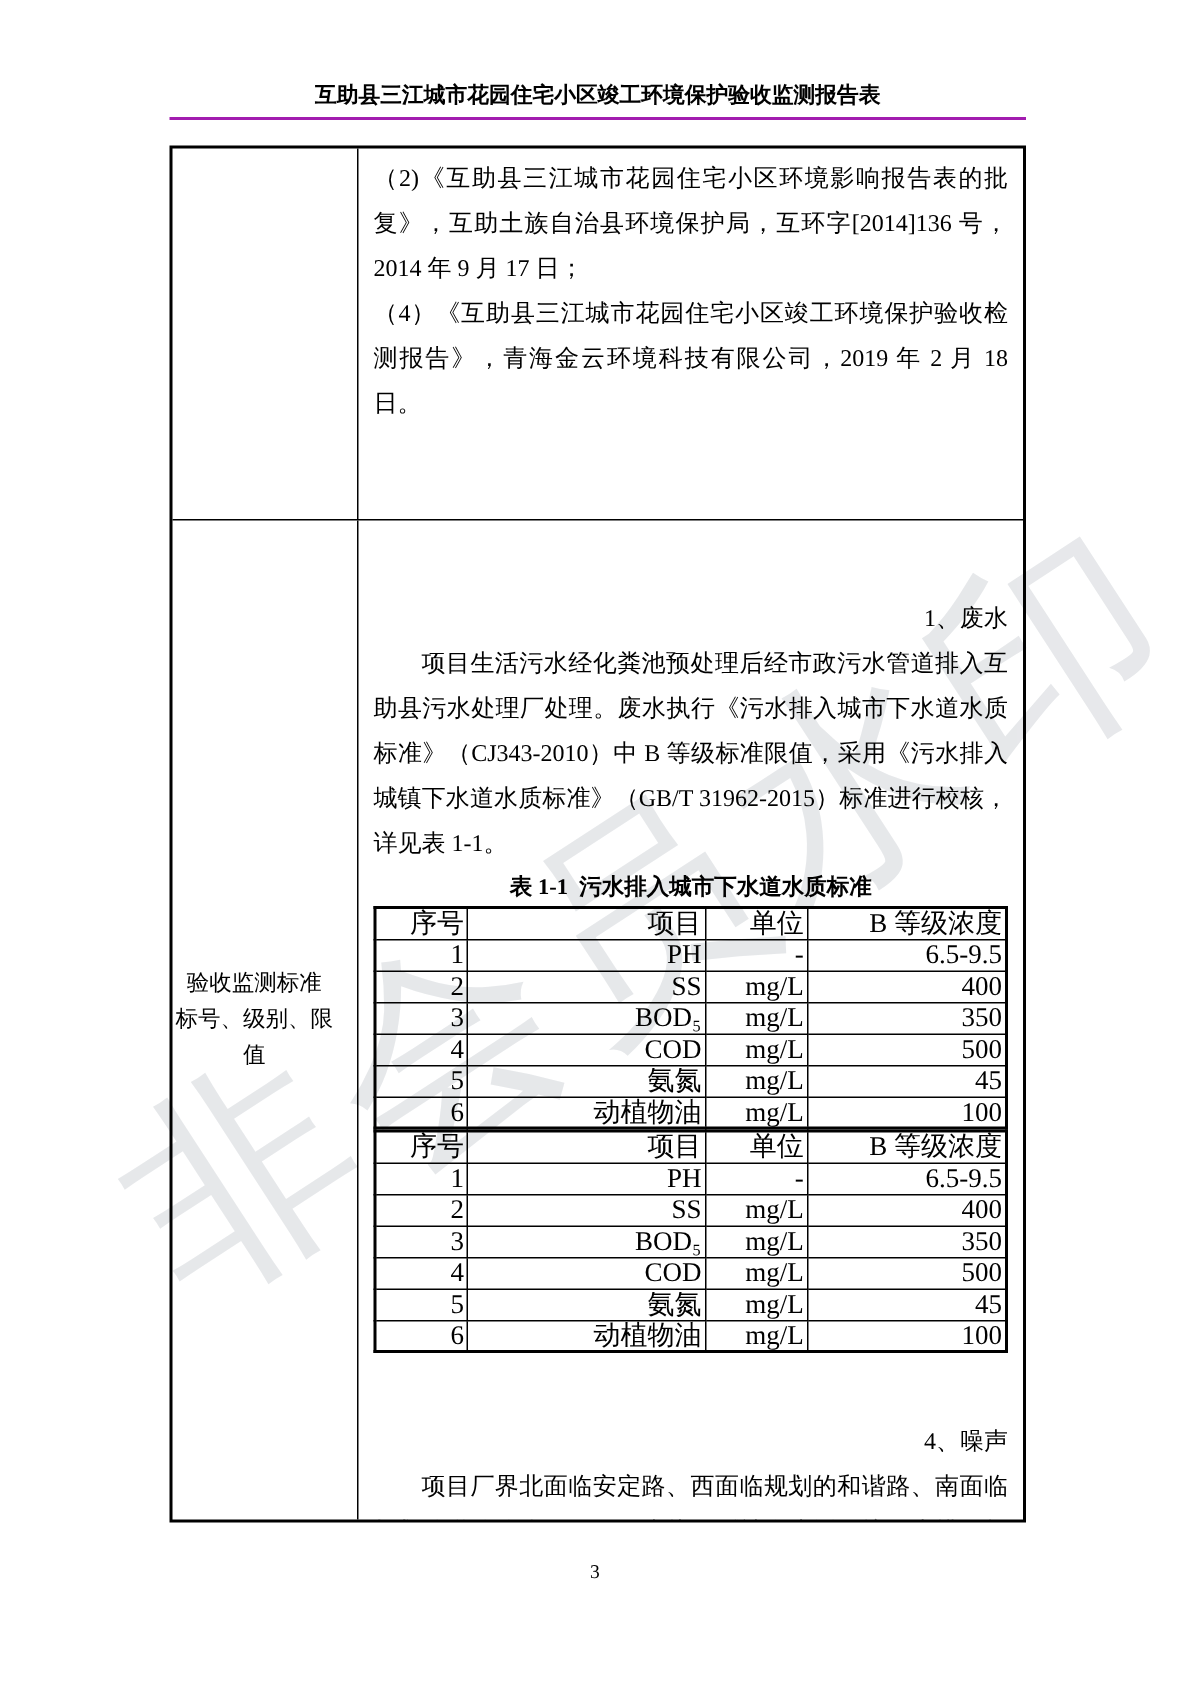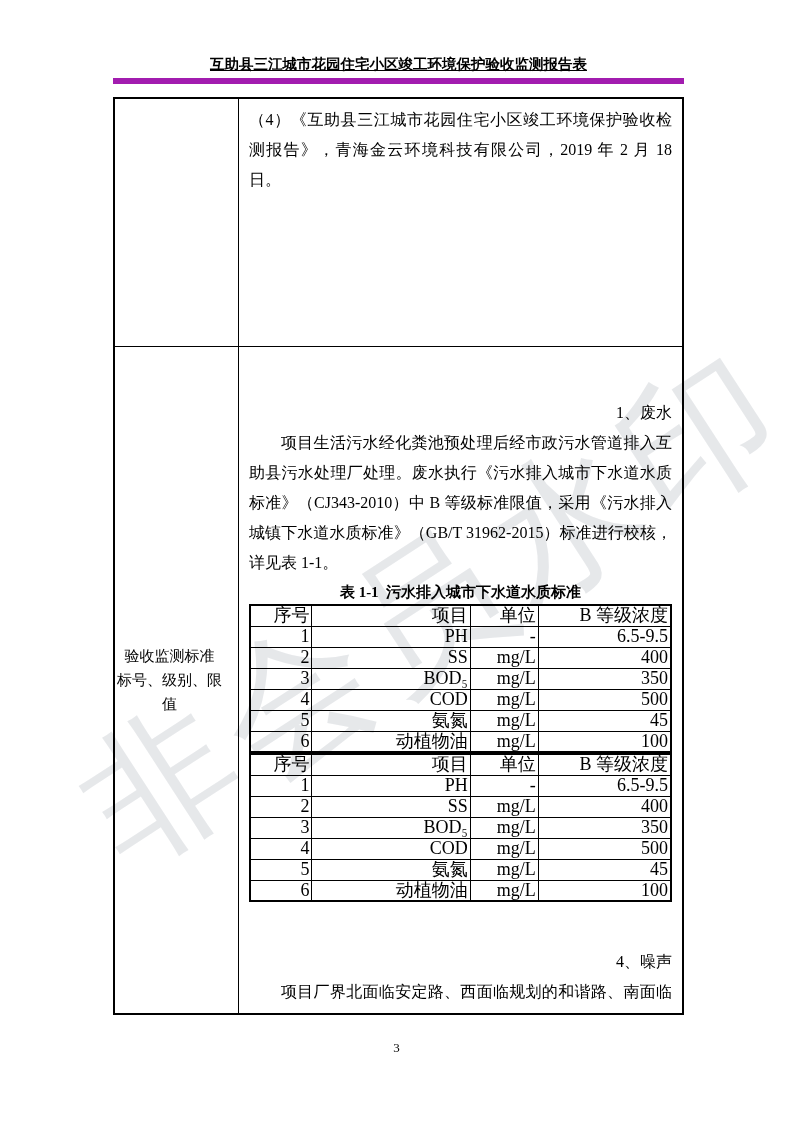--- a/index.html
+++ b/index.html
@@ -29,22 +29,21 @@
   .content { position:relative; z-index:1; }
 
   .doc-title {
     position:absolute;
     top:56px; left:113px; width:571px;
     text-align:center;
     font-weight:bold;
     font-size:14.5px;
     line-height:17px;
     padding-bottom:5px;
-    border-bottom:6px solid #a21caf;
-    text-decoration:underline;
+    border-bottom:2px solid #a21caf;
   }
 
   .outer-table {
     position:absolute;
     top:97px; left:113px;
     width:571px; height:918px;
     border:2px solid #000;
     display:flex; flex-direction:column;
   }
   .orow { display:flex; border-bottom:1px solid #000; min-height:0; }
@@ -123,20 +122,21 @@
 
     <div class="doc-title">互助县三江城市花园住宅小区竣工环境保护验收监测报告表</div>
 
     <div class="outer-table">
 
       <div class="orow row1">
         <div class="label-cell">
           <span class="label-text"></span>
         </div>
         <div class="content-cell">
+          <p>（2)《互助县三江城市花园住宅小区环境影响报告表的批复》，互助土族自治县环境保护局，互环字[2014]136 号，2014 年 9 月 17 日；</p>
           <p>（4）《互助县三江城市花园住宅小区竣工环境保护验收检测报告》，青海金云环境科技有限公司，2019 年 2 月 18 日。</p>
         </div>
       </div>
 
       <div class="orow row2">
         <div class="label-cell">
           <span class="label-text">验收监测标准
 标号、级别、限
 值</span>
         </div>

